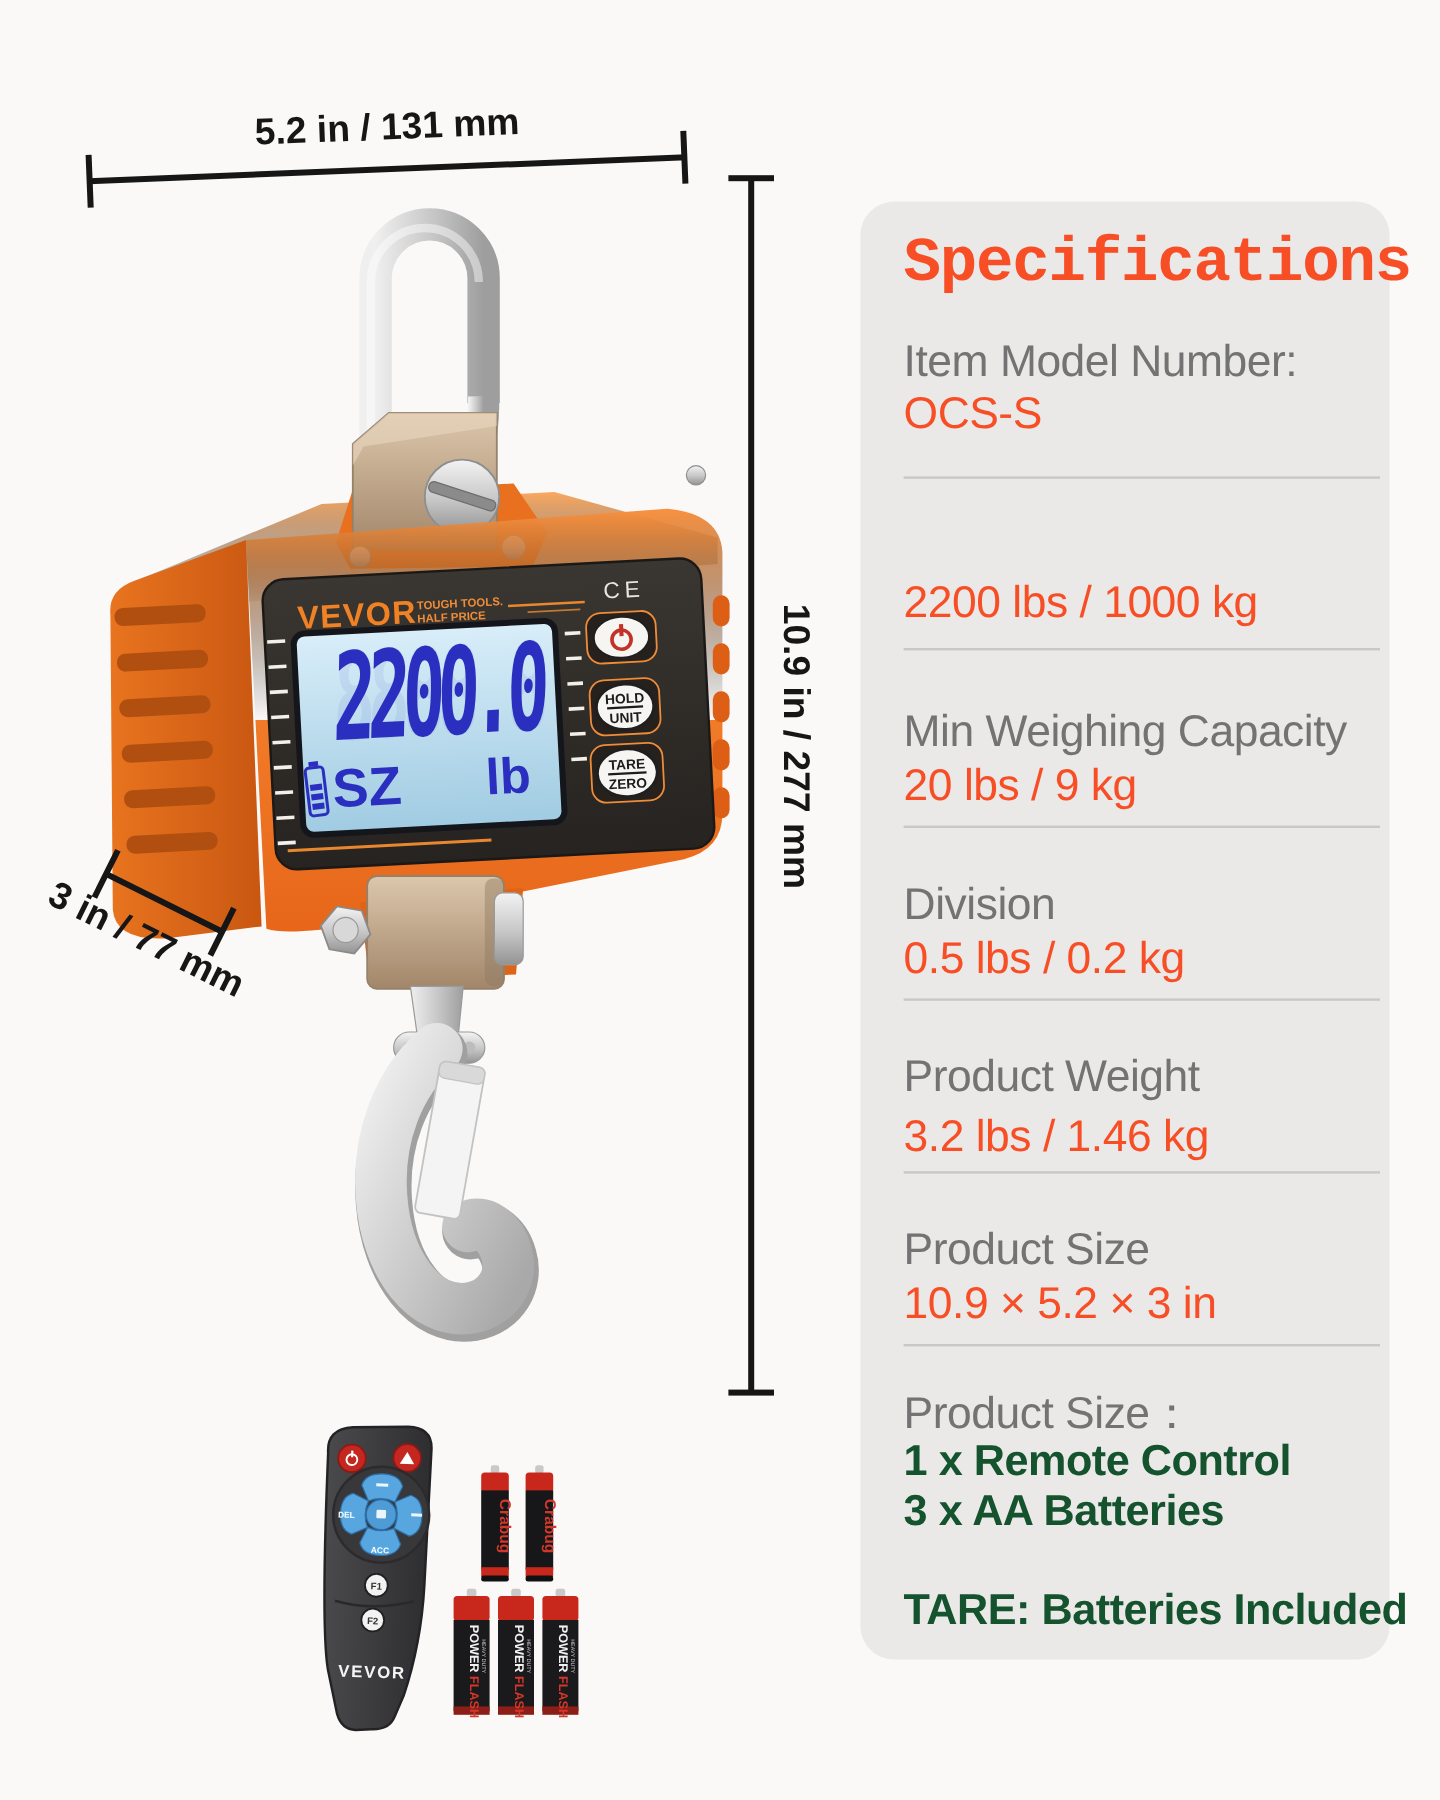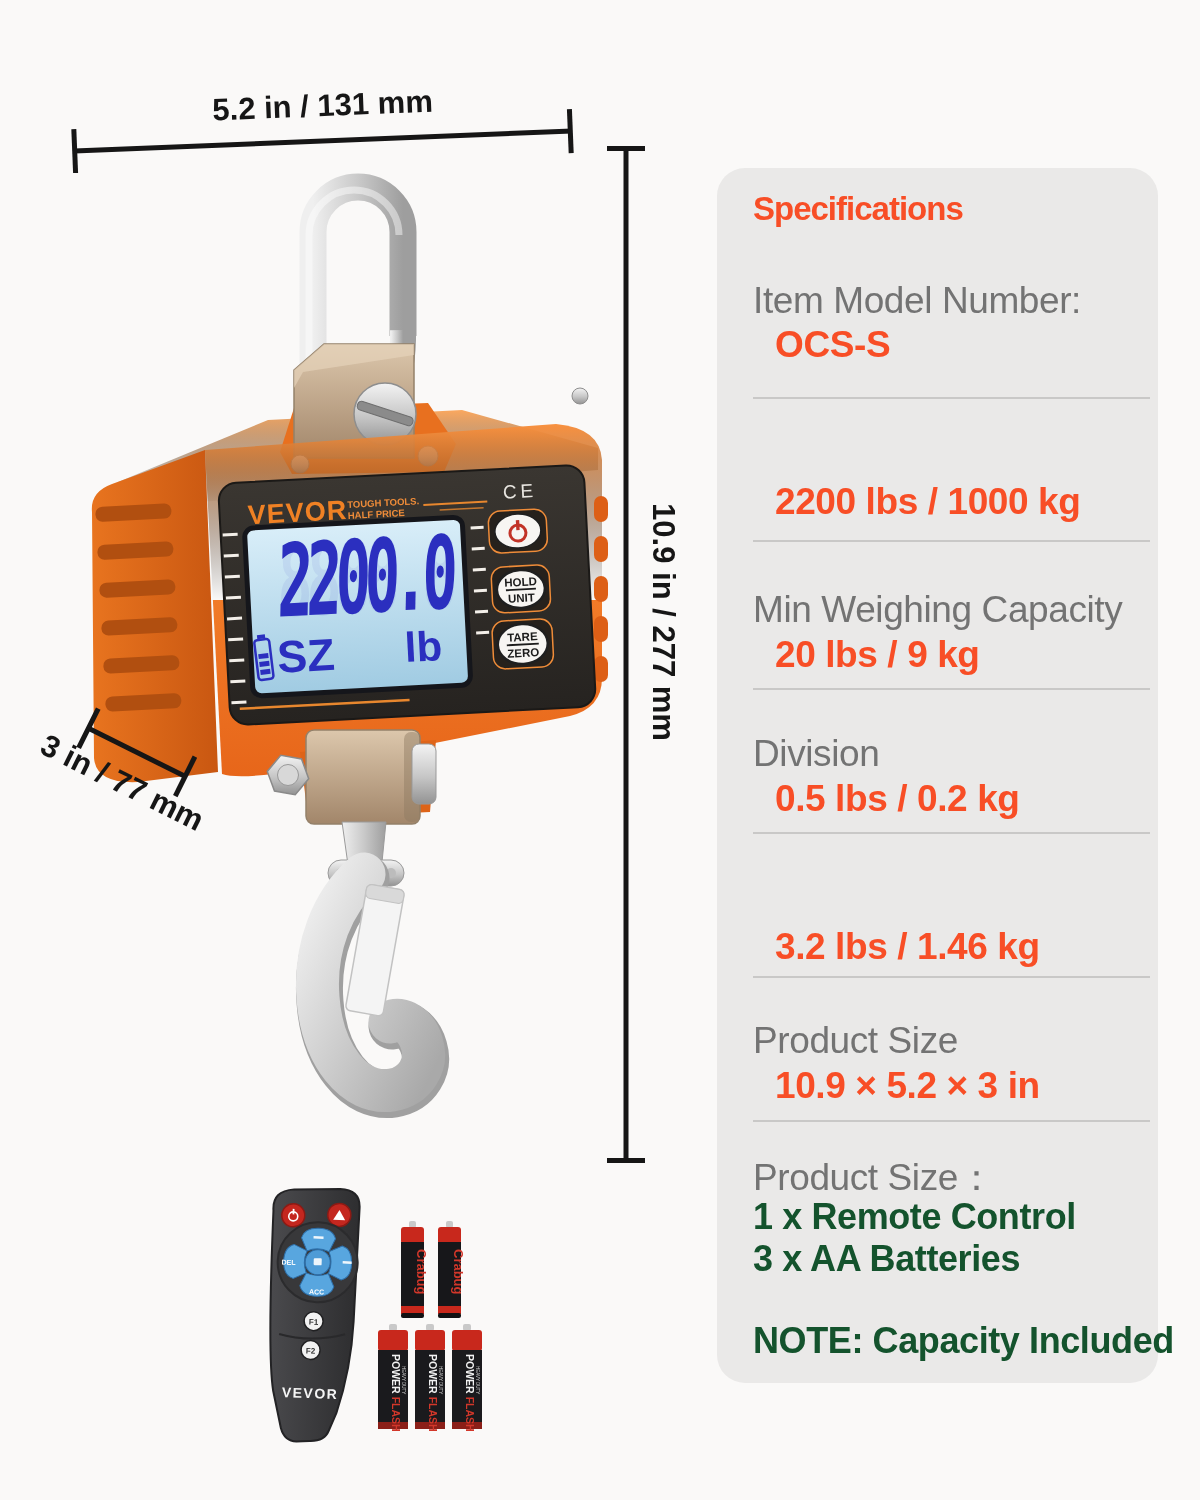--- a/index.html
+++ b/index.html
@@ -11,30 +11,31 @@
   }
   .page{position:relative;width:1200px;height:1500px;}
   .photo-svg{position:absolute;left:0;top:0;}
   
   .spec-panel{
     position:absolute;left:717px;top:168px;width:441px;height:1215px;
     background:#EAE9E8;border-radius:28px;
   }
   .spec-title{
     position:absolute;left:36px;top:22px;
-    font-size:33px;font-weight:800;letter-spacing:-1px;color:#F84E26;
+    font-size:52px;font-weight:800;letter-spacing:-1px;color:#F84E26;
     white-space:nowrap;
+    font-family:Liberation Mono, monospace;
   }
   .spec-label{
     position:absolute;left:36px;font-size:37px;color:#737373;
     letter-spacing:-0.4px;white-space:nowrap;
   }
   .spec-value{
-    position:absolute;left:36px;font-size:37px;font-weight:700;color:#F84E26;
-    letter-spacing:-0.4px;white-space:nowrap;margin-left:22px;
+    position:absolute;left:36px;font-size:37px;font-weight:400;color:#F84E26;
+    letter-spacing:-0.4px;white-space:nowrap;
   }
   .spec-line{
     position:absolute;left:36px;font-size:36px;font-weight:600;color:#14532d;
     letter-spacing:-0.4px;white-space:nowrap;
   }
   .spec-div{
     position:absolute;left:36px;right:8px;height:2px;background:#C9C8C7;
   }
 </style>
 </head>
@@ -338,25 +339,26 @@
     <div class="spec-div" style="top:372px"></div>
 
     <div class="spec-label" style="top:421px">Min Weighing Capacity</div>
     <div class="spec-value" style="top:466px">20 lbs / 9 kg</div>
     <div class="spec-div" style="top:520px"></div>
 
     <div class="spec-label" style="top:565px">Division</div>
     <div class="spec-value" style="top:610px">0.5 lbs / 0.2 kg</div>
     <div class="spec-div" style="top:664px"></div>
 
+    <div class="spec-label" style="top:708px">Product Weight</div>
     <div class="spec-value" style="top:758px">3.2 lbs / 1.46 kg</div>
     <div class="spec-div" style="top:808px"></div>
 
     <div class="spec-label" style="top:852px">Product Size</div>
     <div class="spec-value" style="top:897px">10.9 × 5.2 × 3 in</div>
     <div class="spec-div" style="top:952px"></div>
 
     <div class="spec-label" style="top:985px">Product Size：</div>
     <div class="spec-line" style="top:1028px">1 x Remote Control</div>
     <div class="spec-line" style="top:1070px">3 x AA Batteries</div>
-    <div class="spec-line" style="top:1152px">NOTE: Capacity Included</div>
+    <div class="spec-line" style="top:1152px">TARE: Batteries Included</div>
   </div>
 </div>
 
 </body></html>

